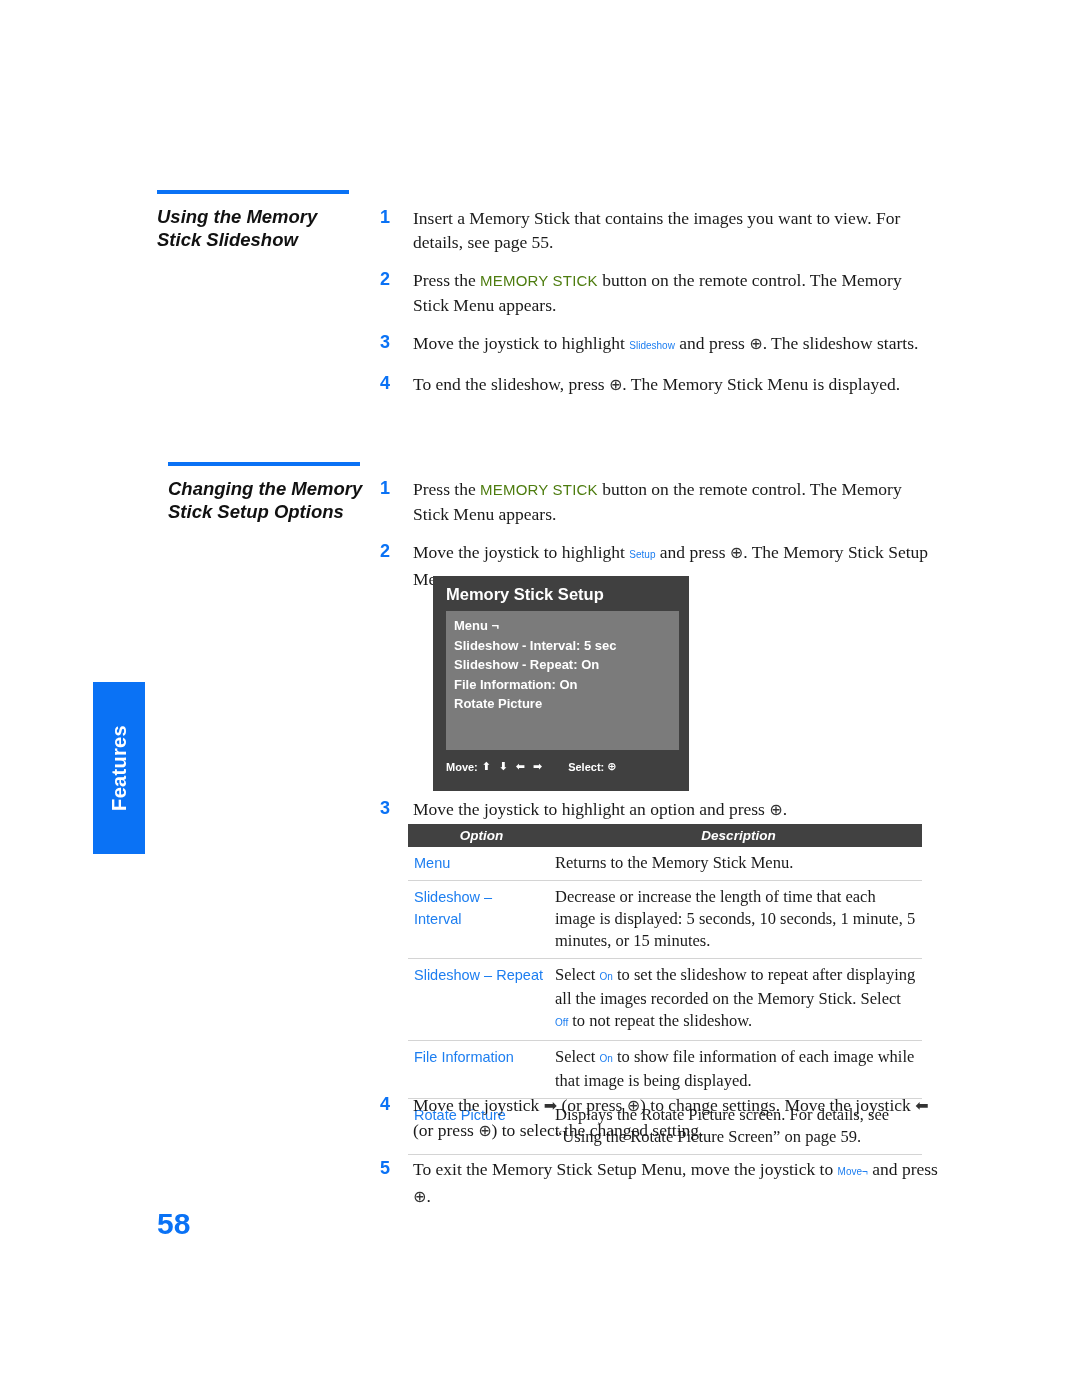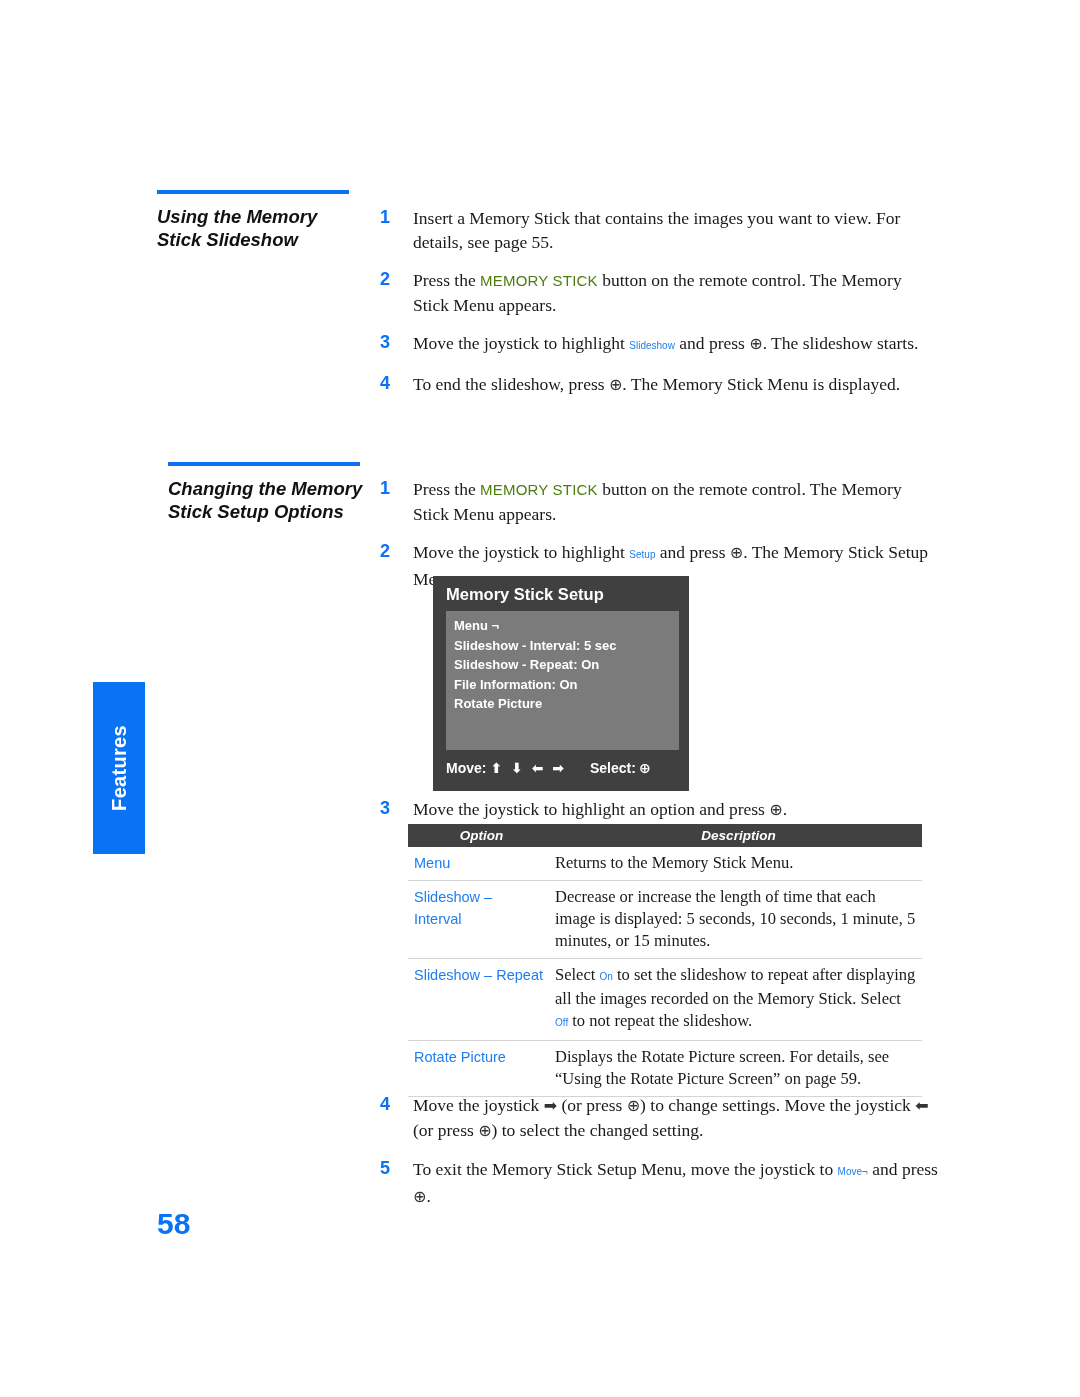--- a/index.html
+++ b/index.html
@@ -141,21 +141,21 @@
     color: #ffffff;
     font-weight: bold;
     font-size: 13px;
     line-height: 19.5px;
     white-space: nowrap;
   }
   .tv-footer {
     margin-top: 10px;
     color: #ffffff;
     font-weight: bold;
-    font-size: 14px;
+    font-size: 11px;
     display: flex;
     align-items: center;
   }
   .tv-footer .arrows {
     font-family: "DejaVu Sans", sans-serif;
     letter-spacing: 2px;
     margin-left: 4px;
   }
   .tv-footer .sel-label { margin-left: 24px; }
   .tv-footer .sel-glyph { font-family: "DejaVu Sans", sans-serif; margin-left: 3px; }
@@ -287,20 +287,24 @@
     </tr>
     <tr>
       <td class="c1">Slideshow – Interval</td>
       <td><span>Decrease or increase the length of time that each image is displayed: 5 seconds, 10 seconds, 1 minute, 5 minutes, or 15 minutes.</span></td>
     </tr>
     <tr>
       <td class="c1">Slideshow – Repeat</td>
       <td><span>Select </span><span class="ui-term">On</span><span> to set the slideshow to repeat after displaying all the images recorded on the Memory Stick. Select </span><span class="ui-term">Off</span><span> to not repeat the slideshow.</span></td>
     </tr>
     <tr>
+      <td class="c1">File Information</td>
+      <td><span>Select </span><span class="ui-term">On</span><span> to show file information of each image while that image is being displayed.</span></td>
+    </tr>
+    <tr>
       <td class="c1">Rotate Picture</td>
       <td><span>Displays the Rotate Picture screen. For details, see “Using the Rotate Picture Screen” on page 59.</span></td>
     </tr>
   </tbody>
 </table>
 
 <div class="body-col" style="top:1093px;">
   <ul class="steps">
     <li class="step" style="margin-top:0;">
       <span class="num">4</span>

